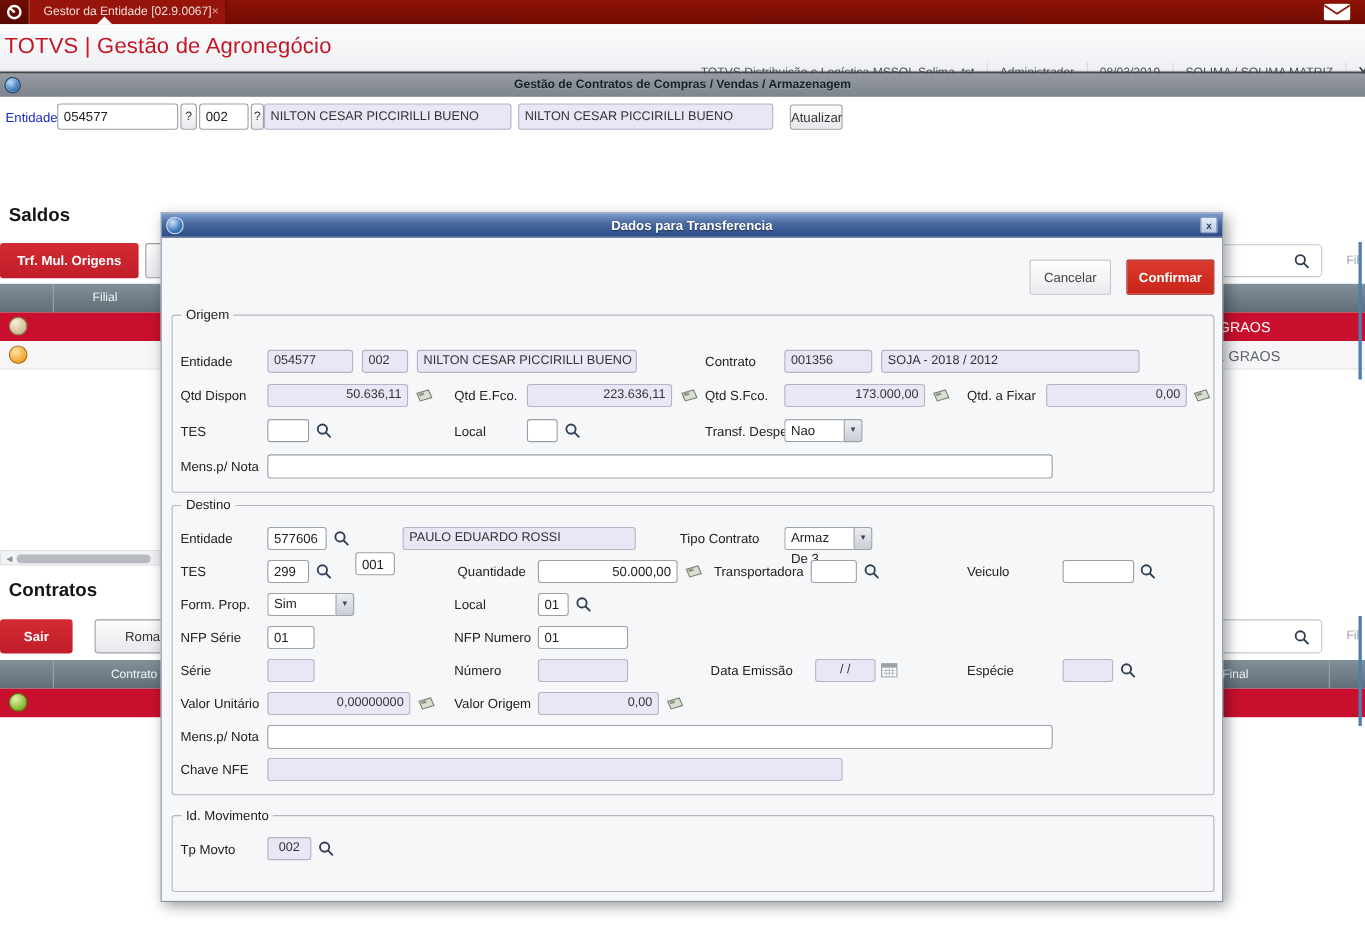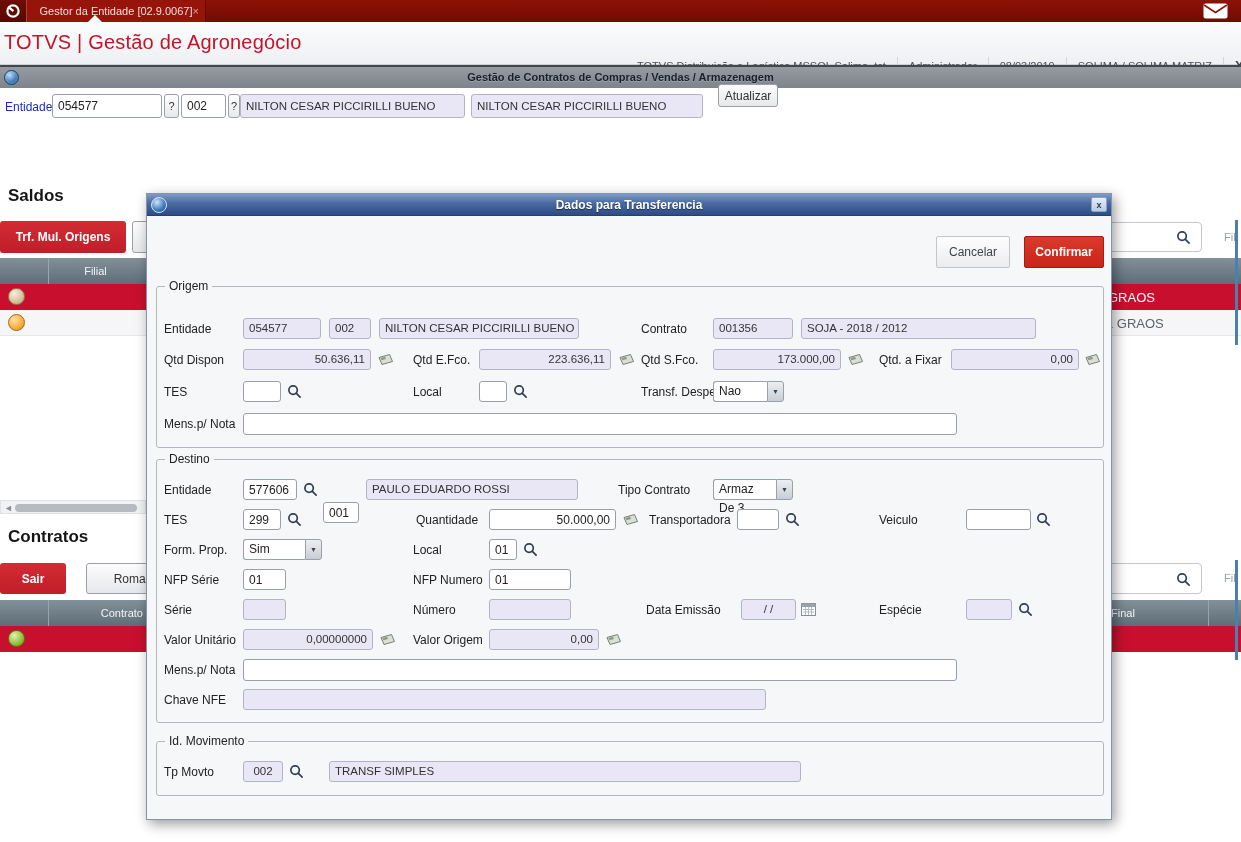--- a/index.html
+++ b/index.html
@@ -138,21 +138,21 @@
     <div class="toolbar-title">Gestão de Contratos de Compras / Vendas / Armazenagem</div>
   </div>
 
   <span class="abs blue-lbl" style="left:5px; top:100px;">Entidade</span>
   <input class="abs inp" style="left: 52px; top: 94px; width: 110px; height: 24px;" value="054577">
   <button class="abs qbtn" style="left:164px; top:94px; width:15px; height:24px;">?</button>
   <input class="abs inp" style="left: 181px; top: 94px; width: 45px; height: 24px;" value="002">
   <button class="abs qbtn" style="left:228px; top:94px; width:12px; height:24px;">?</button>
   <div class="abs ro" style="left:240px; top:94px; width:225px; height:24px; line-height:22px;">NILTON CESAR PICCIRILLI BUENO</div>
   <div class="abs ro" style="left:471px; top:94px; width:232px; height:24px; line-height:22px;">NILTON CESAR PICCIRILLI BUENO</div>
-  <button class="abs btn" style="left:718px; top:84px; width:60px; height:23px;">Atualizar</button>
+  <button class="abs btn" style="left:718px; top:95px; width:48px; height:23px;">Atualizar</button>
 
   <div class="abs h1" style="left:8px; top:186px;">Saldos</div>
   <button class="abs redbtn" style="left:0px; top:221px; width:126px; height:32px;">
     <span class="uf">Trf. Mul. Origens</span>
   </button>
   <button class="abs btn" style="left:132px; top:221px; width:70px; height:32px;"></button>
 
   <div class="abs search" style="left:1056px; top:222px; width:146px; height:30px;">
     <svg class="mag abs" style="right:10px; top:7px;" viewBox="0 0 16 16">
         <circle class="g" cx="6.5" cy="6.5" r="4.5"></circle>
@@ -362,25 +362,24 @@
     <svg class="calc abs" style="left:457px; top:439px;" viewBox="0 0 18 13">
         <path d="M3,4.5 L13.5,1.5 L16.5,8.5 L6,11.5 Z" fill="#d9dfd2" stroke="#7a8070"></path>
         <path d="M4.5,5 L9,3.7 L10,5.9 L5.5,7.2 Z" fill="#8f9a86"></path>
       </svg>
 
     <span class="abs lbl" style="left:17px; top:469px;">Mens.p/ Nota</span>
     <input class="abs inp fld" style="left: 96px; top: 465px; width: 714px; height: 22px;" value="">
     <span class="abs lbl" style="left:17px; top:499px;">Chave NFE</span>
     <div class="abs ro fld" style="left:96px; top:495px; width:523px;"></div>
 
-    <div class="abs group" style="left:9px; top:547px; width:948px; height:55px;">
+    <div class="abs group" style="left:9px; top:547px; width:948px; height:70px;">
       <span class="group-legend">Id. Movimento</span>
     </div>
     <span class="abs lbl" style="left:17px; top:571px;">Tp Movto</span>
     <div class="abs ro fld" style="left:96px; top:567px; width:40px; text-align:center;">002</div>
     <svg class="mag abs" style="left:142px; top:570px;" viewBox="0 0 16 16">
         <circle class="g" cx="6.5" cy="6.5" r="4.5"></circle>
         <line class="g" x1="10" y1="10" x2="14" y2="14"></line>
       </svg>
-    <div class="abs ro fld" style="left:182px; top:567px; width:472px;">TRANSF SIMPLES</div>
   </div>
 
 </div>
 
 </body></html>

